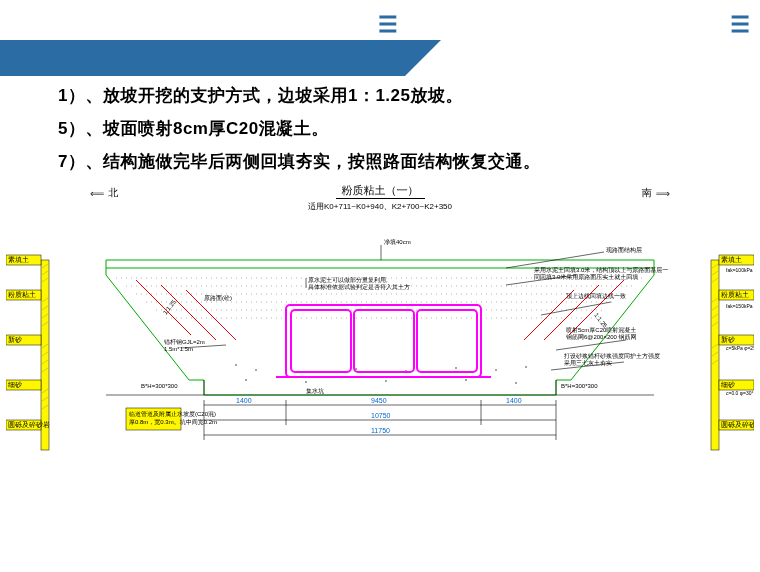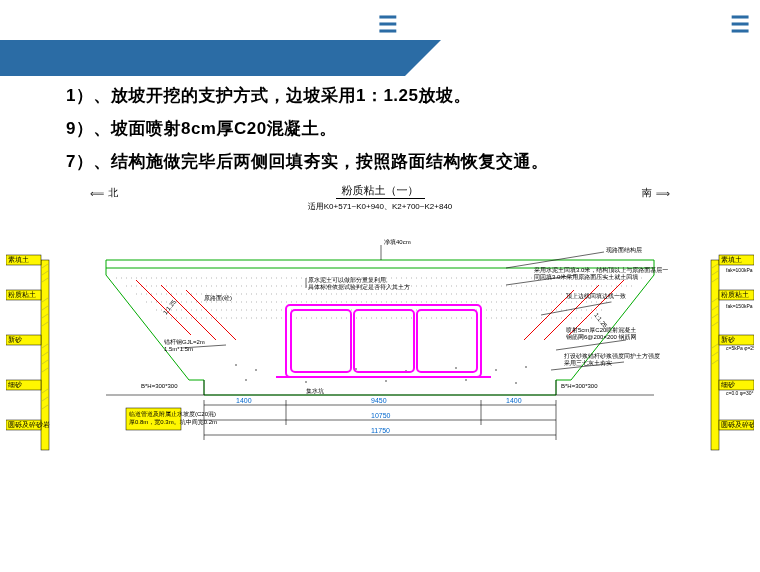--- a/index.html
+++ b/index.html
@@ -3,21 +3,21 @@
 <meta charset="utf-8">
 <style>
 *{margin:0;padding:0;box-sizing:border-box}
 body{width:760px;height:572px;background:#f5f5f5;font-family:"Microsoft YaHei",SimHei,sans-serif;position:relative;overflow:hidden}
 .slide{width:760px;height:572px;background:#fff;position:relative}
 .top-ham{position:absolute;top:12px;color:#2b6ca5;font-size:22px;font-weight:bold}
 .ham-l{left:378px}
 .ham-r{right:10px}
 .banner{position:absolute;top:40px;left:0;width:405px;height:36px;background:#2b6ca5}
 .banner::after{content:"";position:absolute;right:-36px;top:0;border-top:36px solid #2b6ca5;border-right:36px solid transparent}
-.content{position:absolute;top:84px;left:66px;right:40px}
+.content{position:absolute;top:84px;left:58px;right:40px}
 .line{font-size:17px;color:#000;margin-bottom:10px;font-weight:600;letter-spacing:0.5px}
 .draw-title{position:absolute;top:180px;left:0;right:0;text-align:center}
 .dt1{font-size:11px;color:#000;border-bottom:1px solid #000;display:inline-block;padding:0 6px}
 .dt2{font-size:8px;color:#000;margin-top:2px}
 .nav-arrow{position:absolute;top:186px;font-size:10px;display:flex;align-items:center;gap:4px}
 .na-l{left:90px}
 .na-r{right:90px}
 .drawing{position:absolute;top:220px;left:6px;right:6px;height:290px}
 svg{width:100%;height:100%}
 .yellow-fill{fill:#fff700;stroke:#000;stroke-width:0.5}
@@ -34,27 +34,27 @@
 <body>
 <div class="slide">
 
 <span class="top-ham ham-l">☰</span>
 <span class="top-ham ham-r">☰</span>
 
 <div class="banner"></div>
 
 <div class="content">
 <p class="line">1）、放坡开挖的支护方式，边坡采用1：1.25放坡。</p>
-<p class="line">9）、坡面喷射8cm厚C20混凝土。</p>
+<p class="line">5）、坡面喷射8cm厚C20混凝土。</p>
 <p class="line">7）、结构施做完毕后两侧回填夯实，按照路面结构恢复交通。</p>
 </div>
 
 <div class="draw-title">
 <div class="dt1">粉质粘土（一）</div>
-<div class="dt2">适用K0+571~K0+940、K2+700~K2+840</div>
+<div class="dt2">适用K0+711~K0+940、K2+700~K2+350</div>
 </div>
 
 <div class="nav-arrow na-l">
 <span>⟸</span>
       <span>北</span>
 </div>
 <div class="nav-arrow na-r">
 <span>南</span>
       <span>⟹</span>
 </div>

